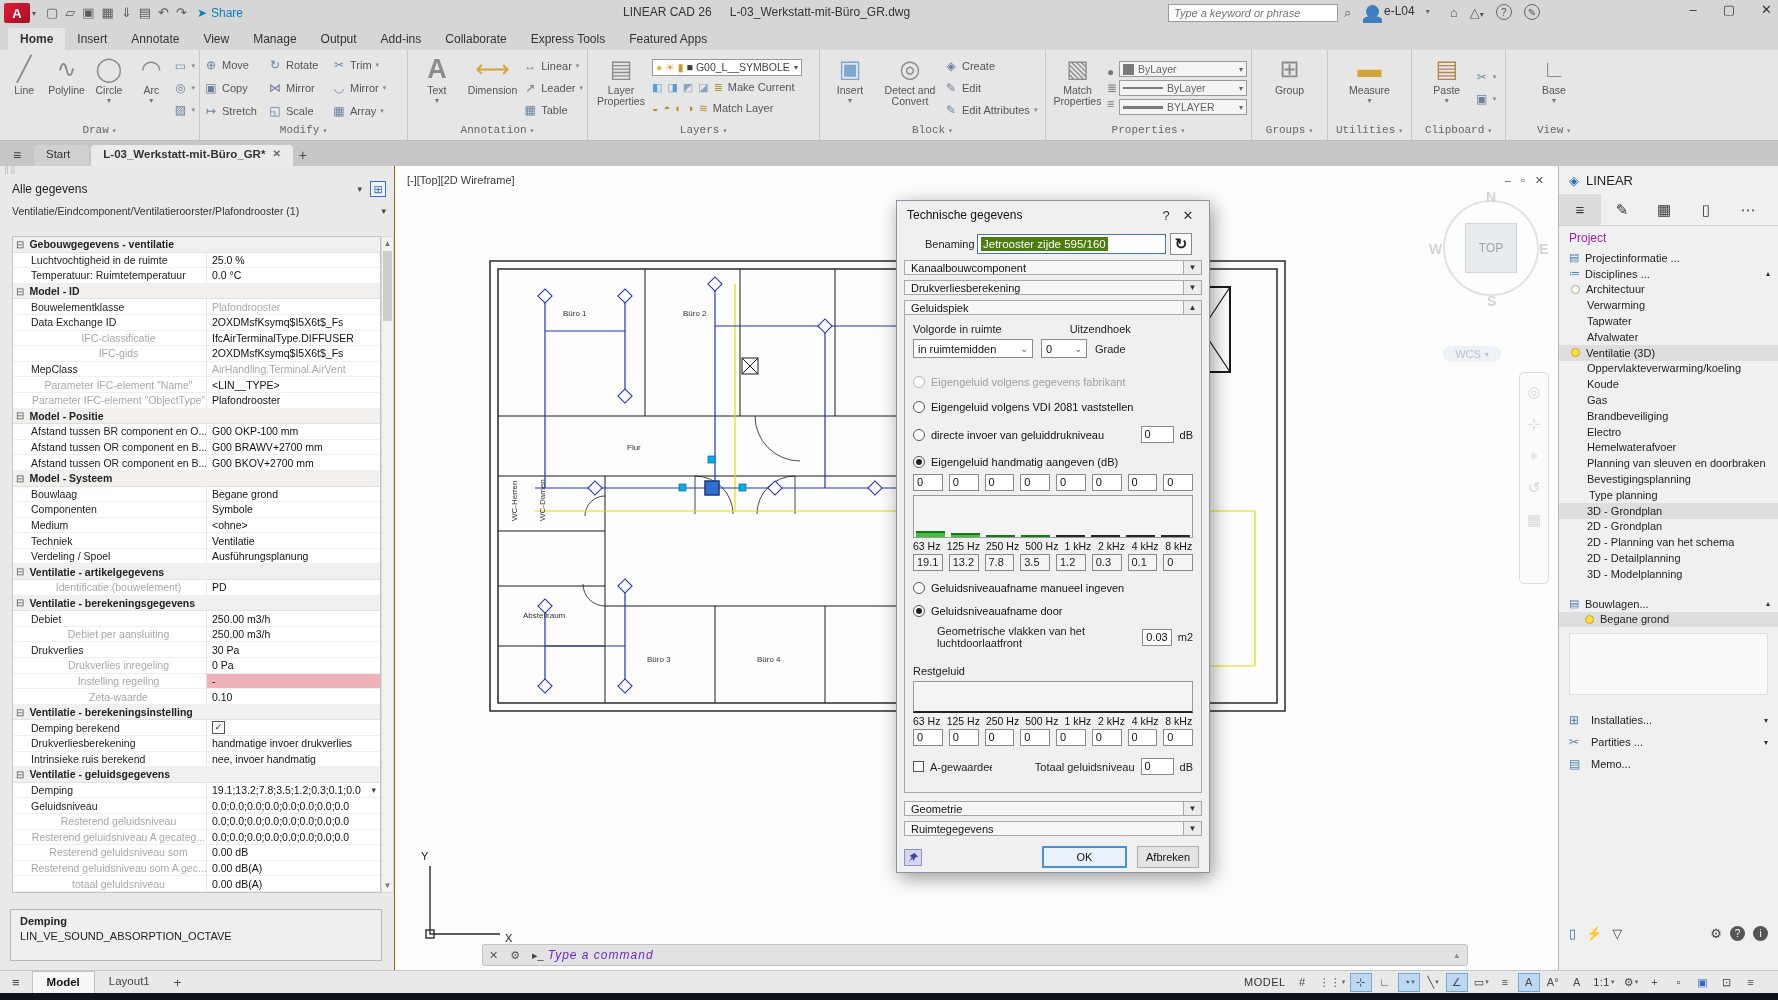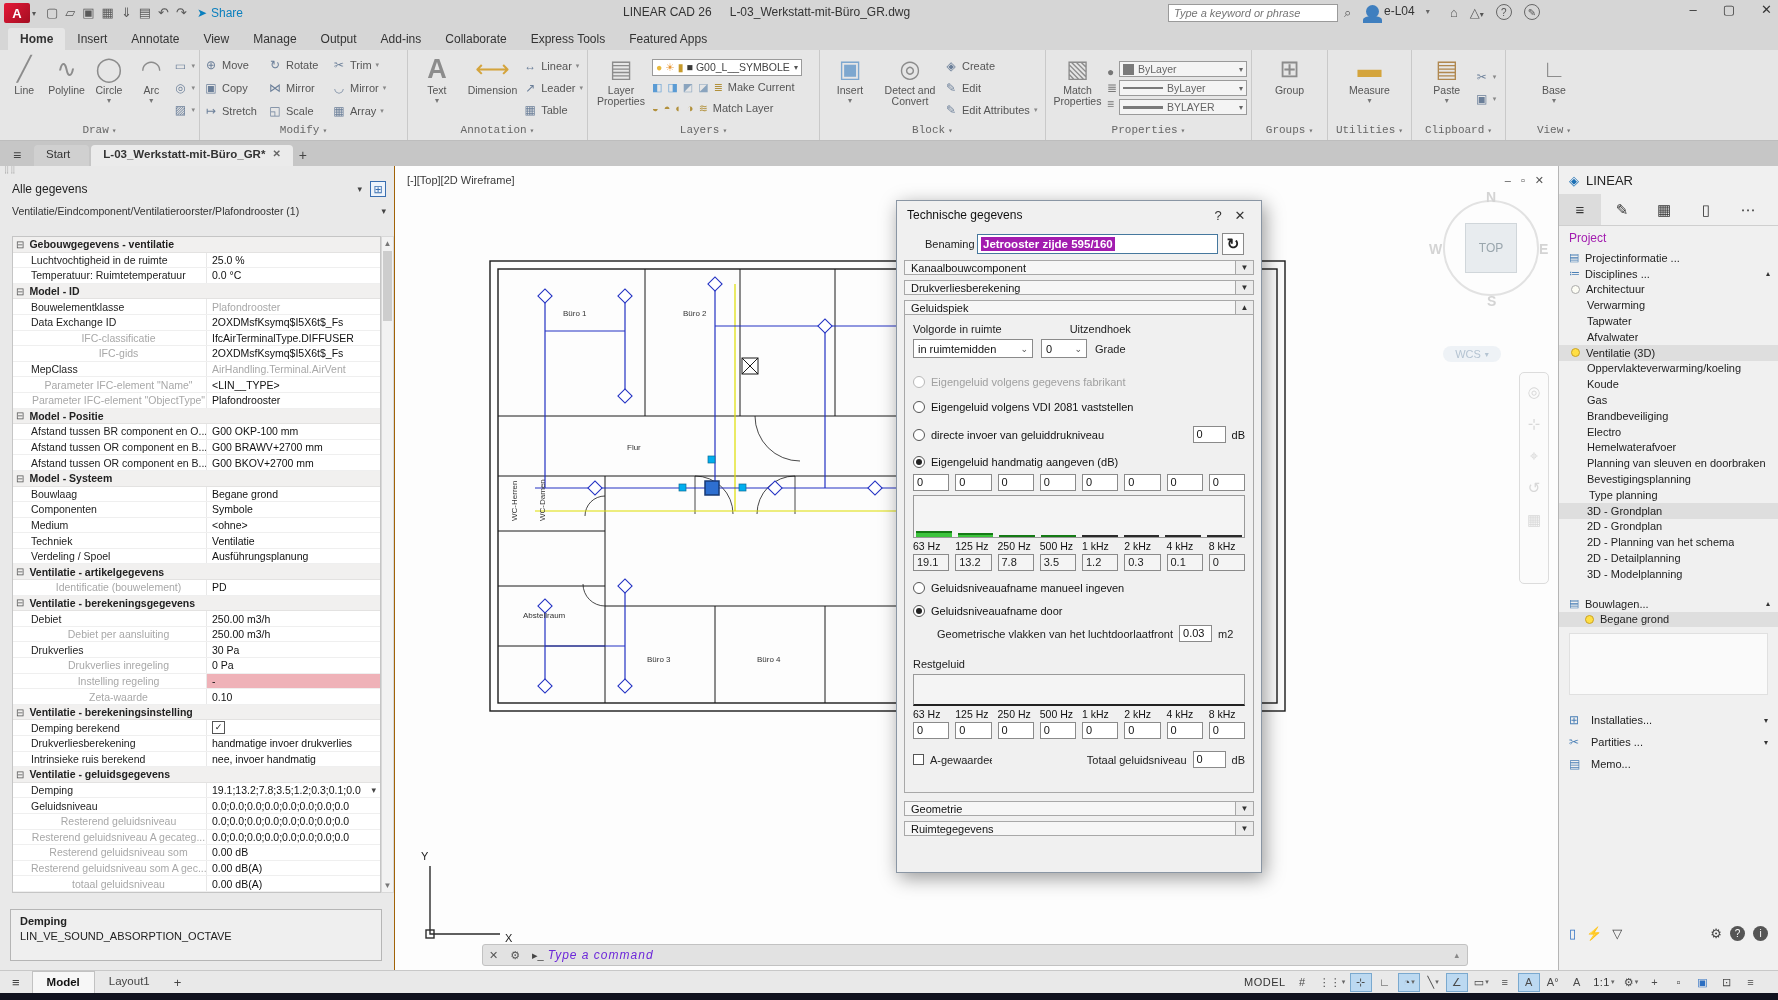--- a/index.html
+++ b/index.html
@@ -108,30 +108,30 @@
   #cmdbar{position:absolute;left:87px;top:778px;width:986px;height:22px;background:rgba(224,224,224,0.95);border:1px solid #c2c2c2;
           border-radius:3px;display:flex;align-items:center;font-size:12px;color:#666;}
   #cmdbar .ci{padding:0 6px;color:#555;font-size:11px;}
   #cmdbar .prompt{color:#444;margin:0 4px 0 6px;font-size:11px;}
   #cmdbar .ph{font-style:italic;color:#6d28d9;letter-spacing:1px;}
   #cmdbar .up{margin-left:auto;padding-right:8px;color:#888;font-size:9px;}
   .room-label{font-family:"Liberation Sans",sans-serif;font-size:8px;fill:#333;}
   .room-label.big{font-size:11px;fill:#222;}
 
   
-  .dialog{position:absolute;left:896px;top:200px;width:366px;height:673px;background:#f0f0f0;border:1px solid #8a96a4;
+  .dialog{position:absolute;left:896px;top:200px;width:314px;height:673px;background:#f0f0f0;border:1px solid #8a96a4;
           box-shadow:3px 5px 18px rgba(0,0,0,0.4);z-index:50;}
   .dtitle{height:28px;display:flex;align-items:center;padding:0 10px;font-size:12px;color:#111;}
   .dtitle .sp{flex:1;}
   .dtitle .db{width:22px;text-align:center;color:#333;font-size:13px;}
   .drow{display:flex;align-items:center;margin:0 17px;}
   .benamingrow{margin-top:4px;}
   .benamingrow .lbl{width:63px;text-align:left;padding-left:11px;}
   .binput{flex:1;height:20px;border:1px solid #46789e;background:#fff;display:flex;align-items:center;padding-left:3px;overflow:hidden;}
-  .binput .seltext{background:#a21caf;color:#fff;font-weight:bold;font-size:11.5px;padding:1px 2px;white-space:nowrap;}
+  .binput .seltext{background:#4d7c0f;color:#fff;font-weight:normal;font-size:11.5px;padding:1px 2px;white-space:nowrap;}
   .refreshbtn{width:22px;height:22px;margin-left:4px;border:1px solid #8a8a8a;background:#fdfdfd;display:flex;align-items:center;justify-content:center;
               font-size:15px;font-weight:bold;color:#222;}
   .secbar{height:15px;margin:5px 7px 0 7px;background:#f6f6f6;border:1px solid #a8a8a8;display:flex;align-items:center;padding-left:6px;font-size:11px;color:#111;}
   .secbar .exp{margin-left:auto;width:18px;height:13px;border-left:1px solid #a8a8a8;display:flex;align-items:center;justify-content:center;font-size:8px;color:#333;background:#ececec;}
   .gbox{margin:0 7px;border:1px solid #a8a8a8;border-top:none;height:478px;padding:6px 8px 0 8px;background:#f0f0f0;}
   .glabels{display:flex;gap:68px;font-size:11px;color:#222;margin-top:2px;}
   .ddrow{display:flex;align-items:center;margin-top:4px;gap:8px;}
   .dd{height:19px;border:1px solid #8a8a8a;background:#fff;display:flex;align-items:center;padding:0 4px;font-size:11px;color:#111;}
   .dd .ddc{margin-left:auto;color:#555;font-size:9px;padding-left:8px;}
   .radiorow{display:flex;align-items:center;margin-top:13px;gap:6px;font-size:11px;color:#111;}
@@ -1175,20 +1175,29 @@
       </div>
     </div>
     <div class="secbar" style="margin-top:8px">
       <span>Geometrie</span>
       <span class="exp">▼</span>
     </div>
     <div class="secbar">
       <span>Ruimtegegevens</span>
       <span class="exp">▼</span>
     </div>
+    <div class="dbtnrow">
+      <div class="pinbtn">
+        <svg width="11" height="11" viewBox="0 0 12 12">
+          <path d="M7 1 L11 5 L8 6 L6 10 L5 7 L1 11 L4 6 L2 4 Z" fill="#44449a"></path>
+        </svg>
+      </div>
+      <div class="btn ok">OK</div>
+      <div class="btn cancel">Afbreken</div>
+    </div>
   </div>
 
   <div class="rpal">
     <div class="rp-head">
       <span class="rp-logo">◈</span>
       <span>LINEAR</span>
     </div>
     <div class="rp-tabs">
 
     <div class="rp-tab act">≡</div>

